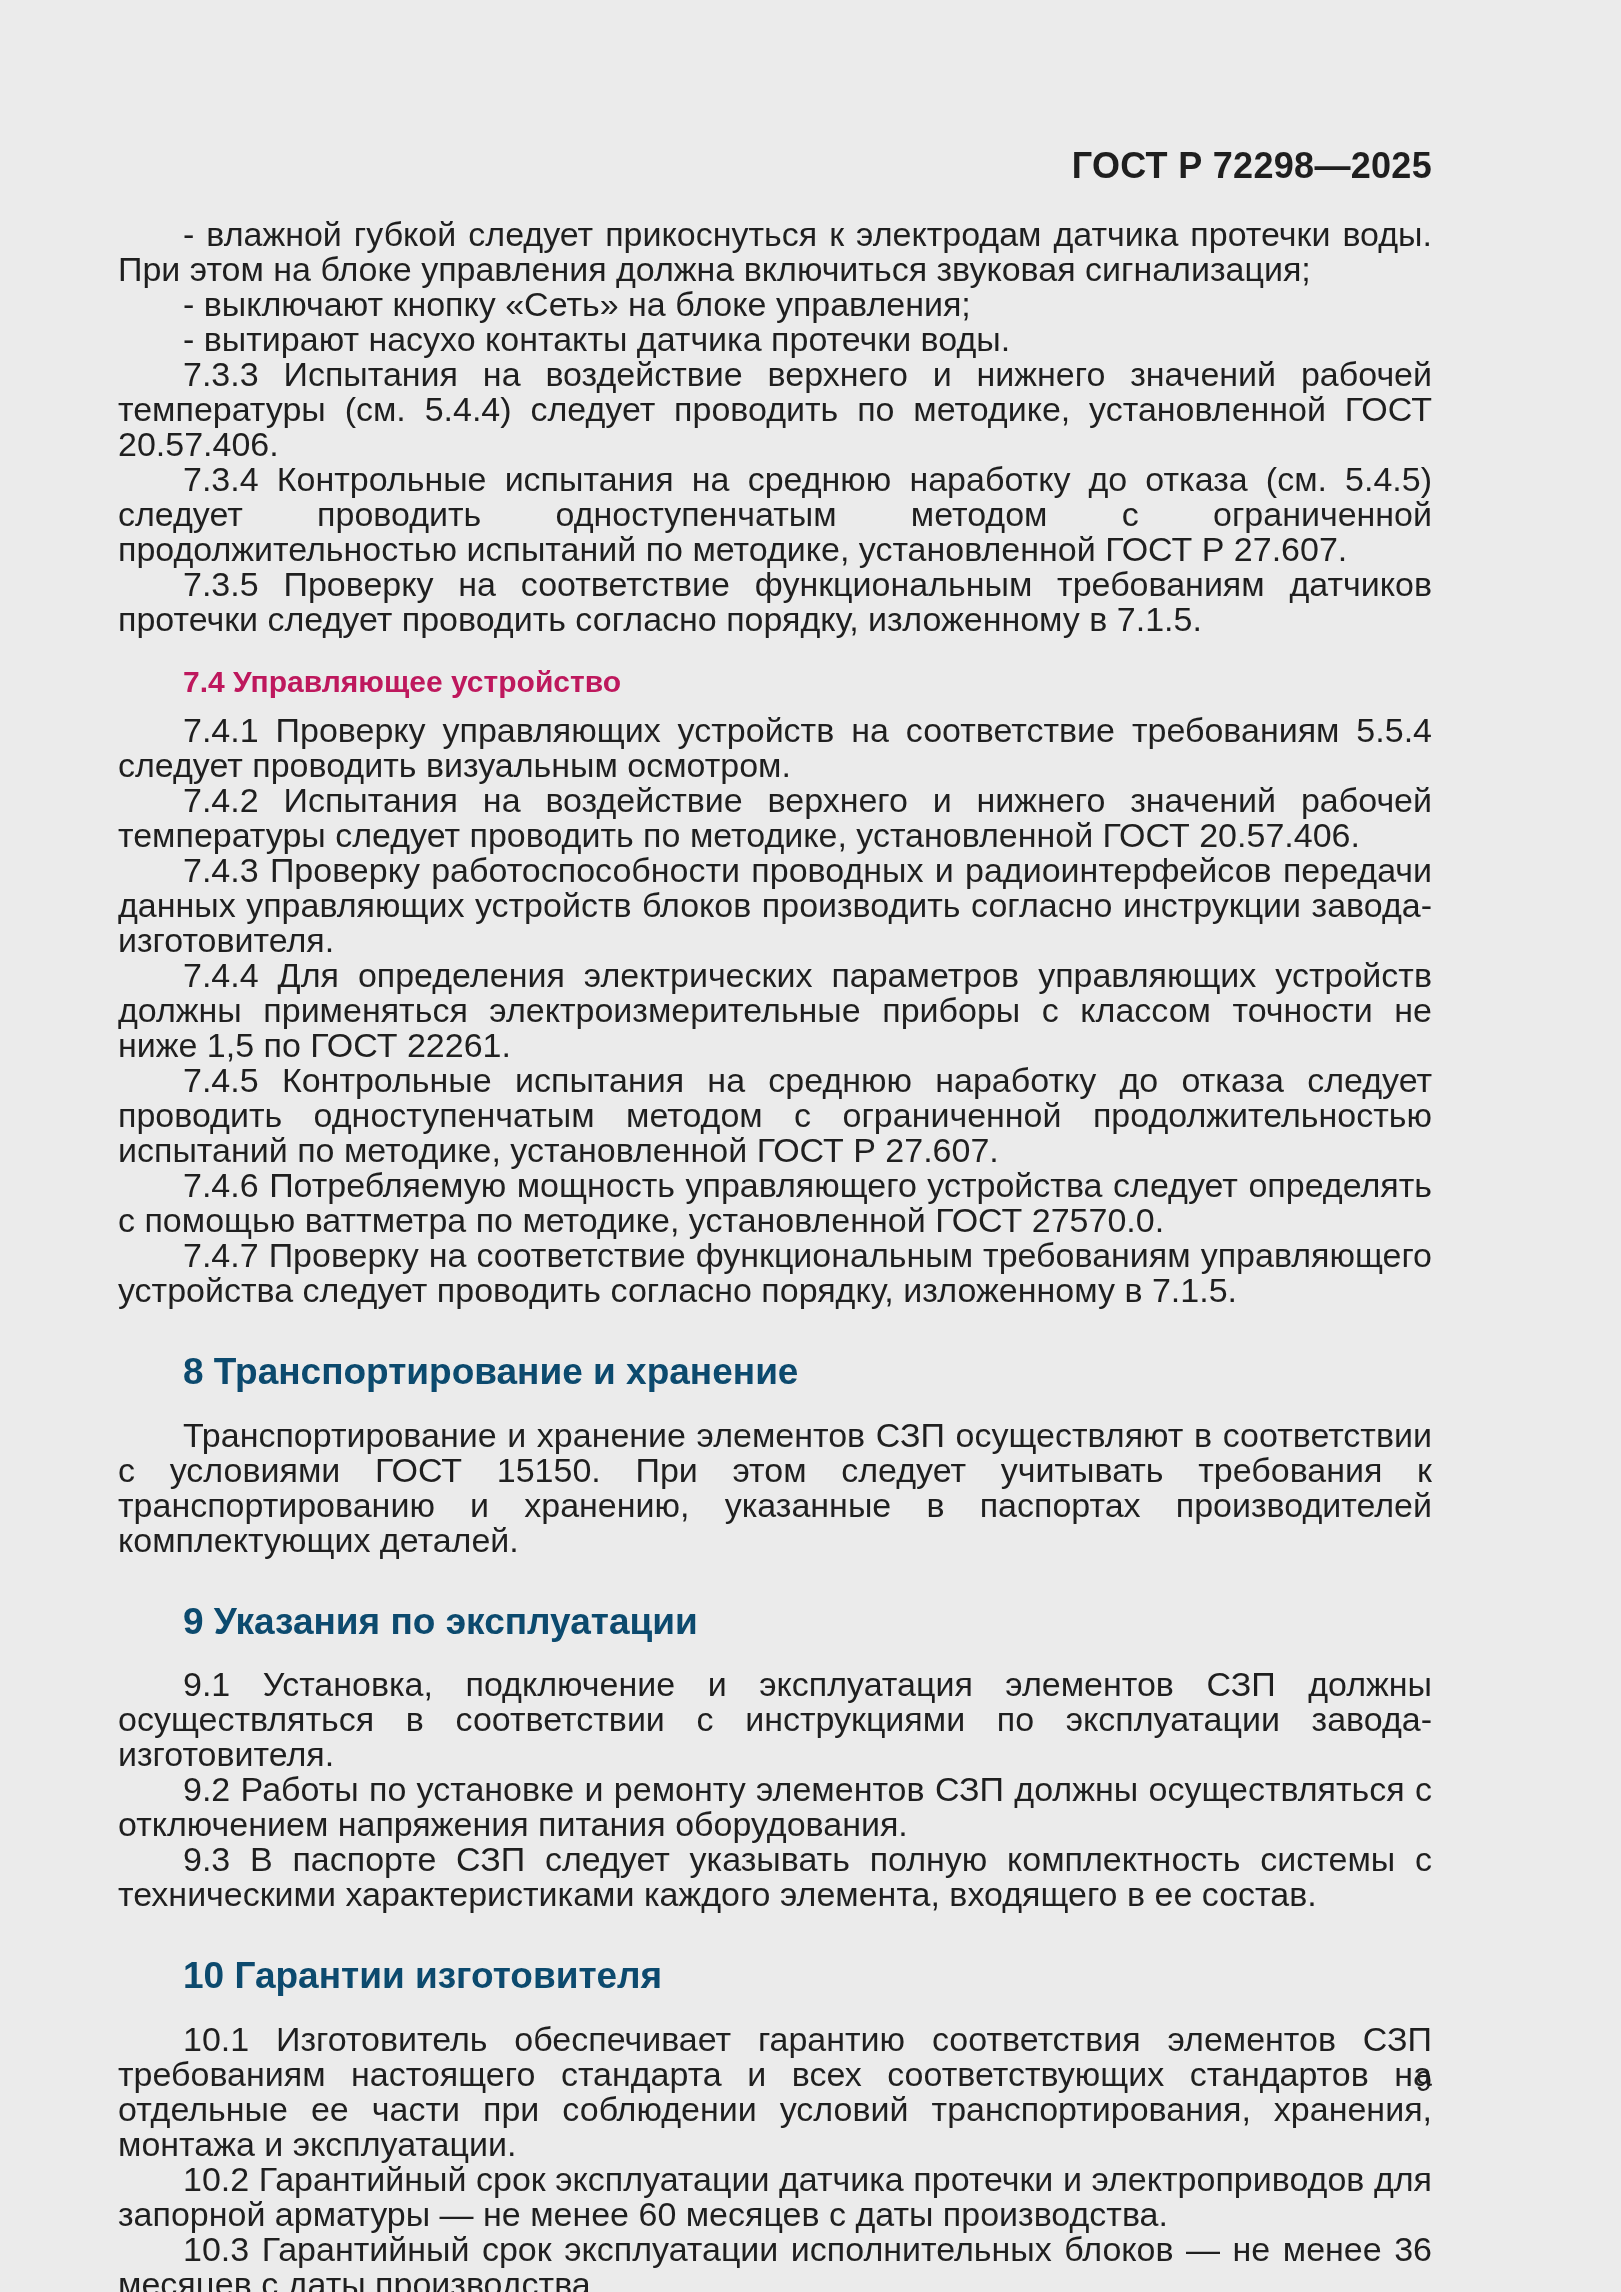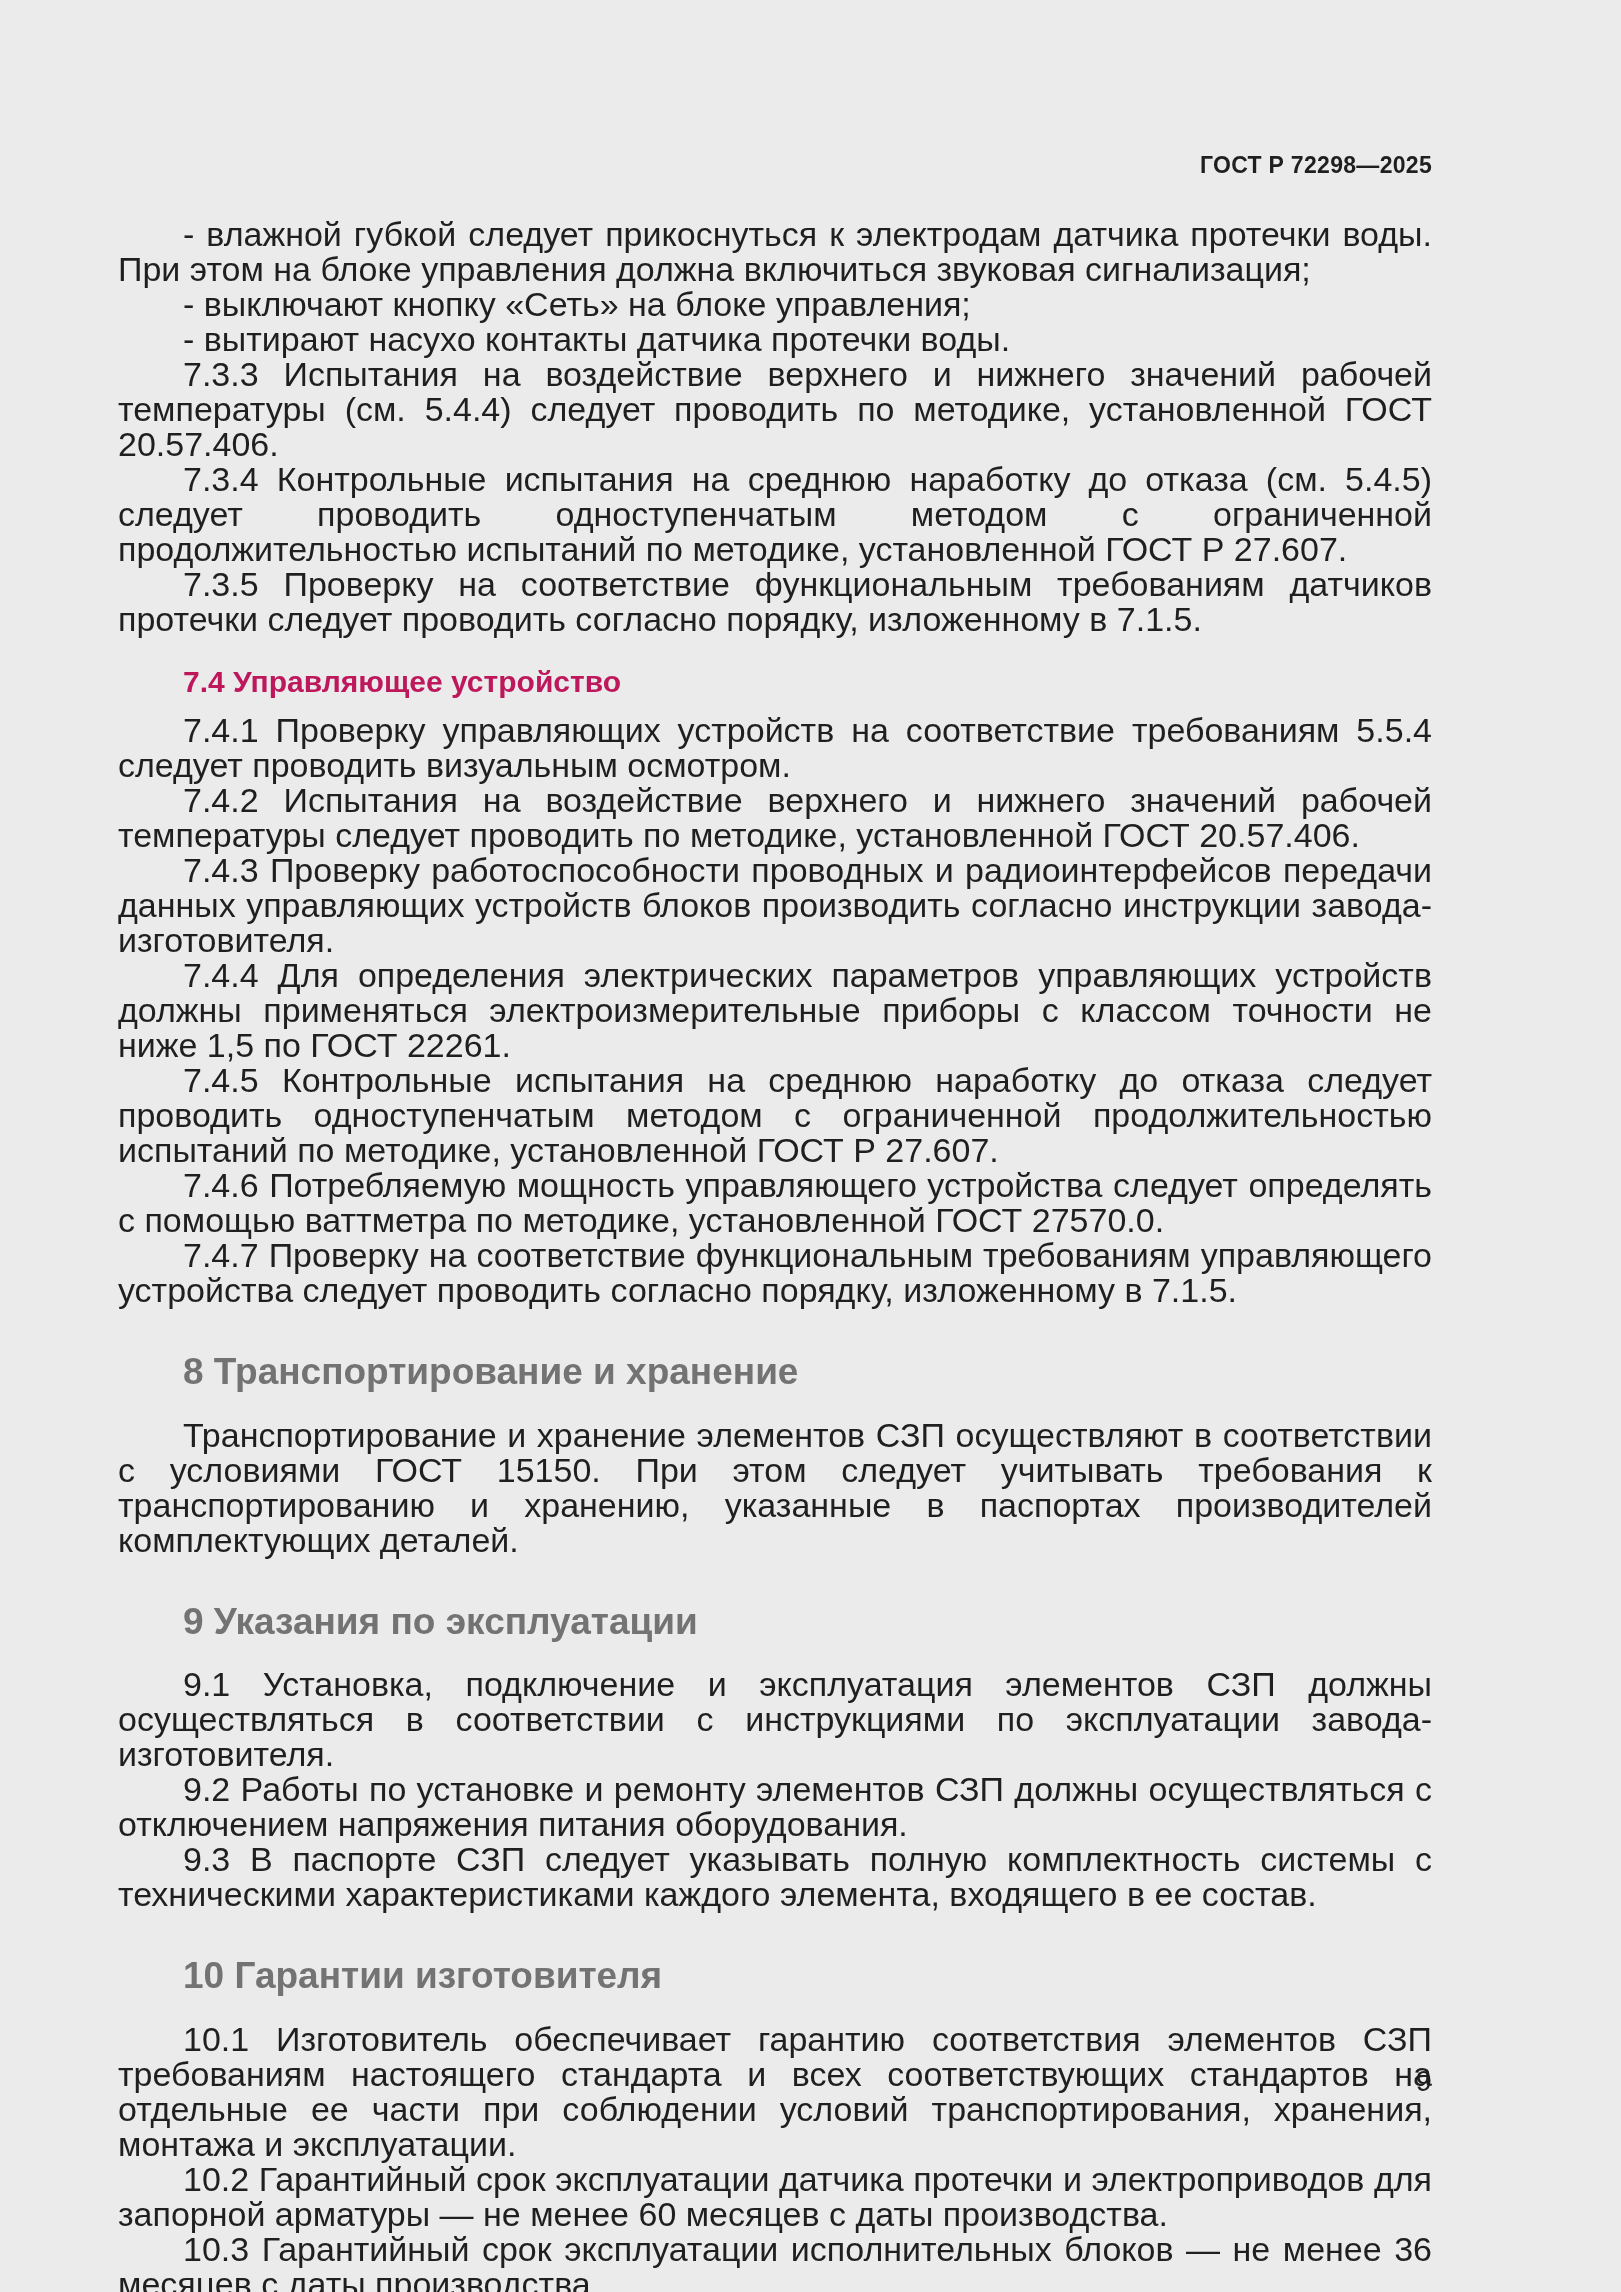--- a/index.html
+++ b/index.html
@@ -20,21 +20,21 @@
     height: 2293px;
     overflow: hidden;
   }
   .running-header {
     position: absolute;
     top: 147px;
     left: 118px;
     width: 1314px;
     text-align: right;
     font-weight: 700;
-    font-size: 23px;
+    font-size: 36px;
     line-height: 37px;
     letter-spacing: 0.3px;
   }
   .doc-body {
     position: absolute;
     top: 217px;
     left: 118px;
     width: 1314px;
   }
   .block {
@@ -55,21 +55,21 @@
     margin-bottom: 13.7px;
     color: #be185d;
   }
   .heading {
     font-size: 37px;
     line-height: 45px;
     font-weight: 700;
     text-indent: 65px;
     margin-top: 41px;
     margin-bottom: 23.5px;
-    color: #737373;
+    color: #0c4a6e;
   }
   .page-number {
     position: absolute;
     top: 2064px;
     left: 118px;
     width: 1314px;
     text-align: right;
     font-size: 29px;
     line-height: 35px;
   }

